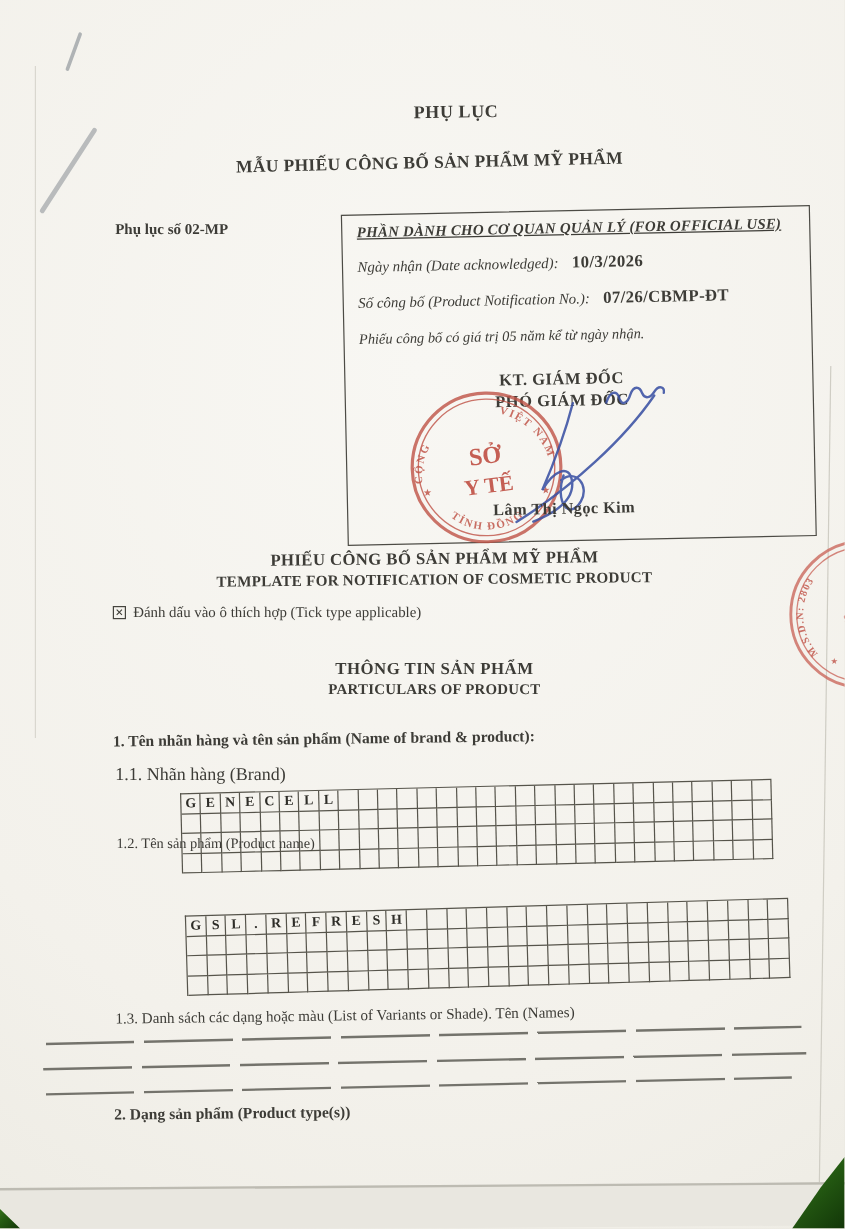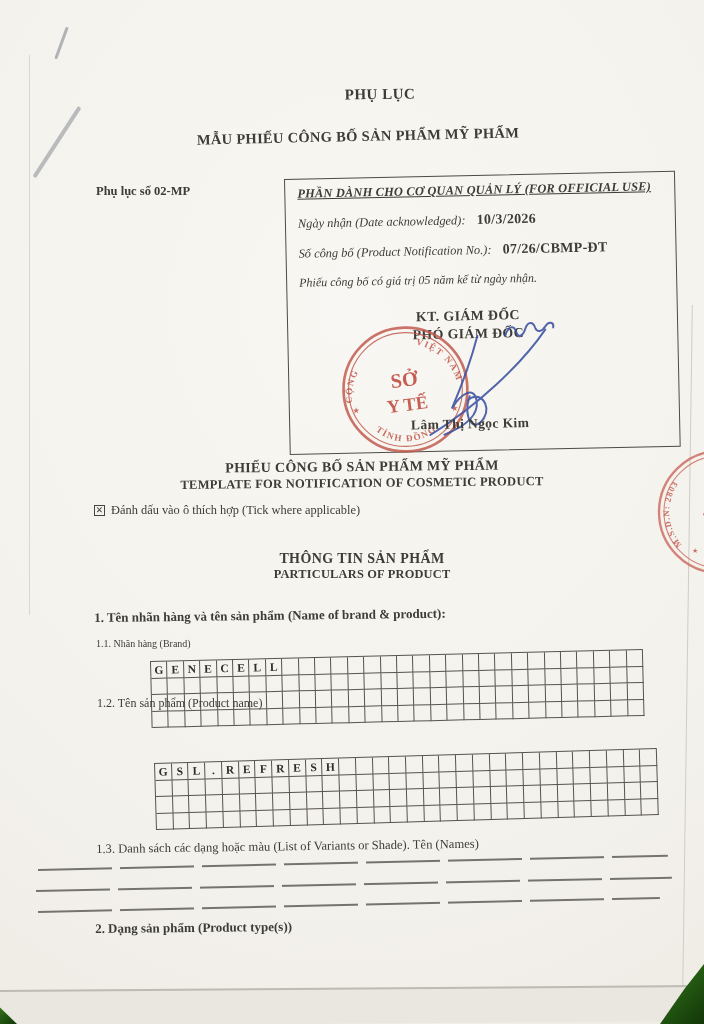--- a/index.html
+++ b/index.html
@@ -51,21 +51,21 @@
   .form-title-vi{left:10px;top:459px;width:704px;font-size:14px;letter-spacing:.3px;transform:rotate(-.6deg);}
   .form-title-en{left:10px;top:476px;width:704px;font-size:12.6px;letter-spacing:.2px;transform:rotate(-.6deg);}
   .tick-row{left:94px;top:503px;font-size:12.4px;display:flex;align-items:center;gap:6px;}
   .checkbox{display:inline-flex;width:11px;height:11px;border:1.4px solid #45443e;align-items:center;justify-content:center;box-sizing:border-box;}
   .checkbox .mk{font-size:12px;line-height:1;color:#3c3b35;font-weight:bold;margin-top:-1px;}
   .section-title-vi{left:10px;top:551px;width:704px;font-size:14px;letter-spacing:.4px;}
   .section-title-en{left:10px;top:567px;width:704px;font-size:12.4px;letter-spacing:.2px;}
 
   .q-label{font-size:13px;}
   .q1{left:94px;top:610px;transform:rotate(-.7deg);transform-origin:left top;}
-  .q11{left:96px;top:638px;font-weight:normal;font-size:10px;}
+  .q11{left:96px;top:638px;font-weight:normal;font-size:15px;}
   .q12{left:97px;top:696px;font-weight:normal;font-size:12px;}
   .q13{left:96px;top:842px;font-weight:normal;font-size:12.6px;transform:rotate(-.8deg);transform-origin:left top;}
   .q2{left:95px;top:921px;transform:rotate(-.6deg);transform-origin:left top;}
 
   
   .char-grid{
     display:grid;grid-template-columns:repeat(30,1fr);
     border-left:1.3px solid #56544b;border-top:1.3px solid #56544b;
     transform-origin:left top;
   }
@@ -157,21 +157,21 @@
     <div class="abs signer-name b">Lâm Thị Ngọc Kim</div>
   </div>
 
   <div class="abs ctr b form-title-vi">PHIẾU CÔNG BỐ SẢN PHẨM MỸ PHẨM</div>
   <div class="abs ctr b form-title-en">TEMPLATE FOR NOTIFICATION OF COSMETIC PRODUCT</div>
 
   <div class="abs tick-row">
     <span class="checkbox">
         <span class="mk">×</span>
       </span>
-    <span>Đánh dấu vào ô thích hợp (Tick where applicable)</span>
+    <span>Đánh dấu vào ô thích hợp (Tick type applicable)</span>
   </div>
 
   <div class="abs ctr b section-title-vi">THÔNG TIN SẢN PHẨM</div>
   <div class="abs ctr b section-title-en">PARTICULARS OF PRODUCT</div>
 
   <div class="abs b q-label q1">1. Tên nhãn hàng và tên sản phẩm (Name of brand &amp; product):</div>
   <div class="abs q-label q11">1.1. Nhãn hàng (Brand)</div>
   <div class="abs char-grid brand-grid">
       <div class="cell">G</div>
       <div class="cell">E</div>

